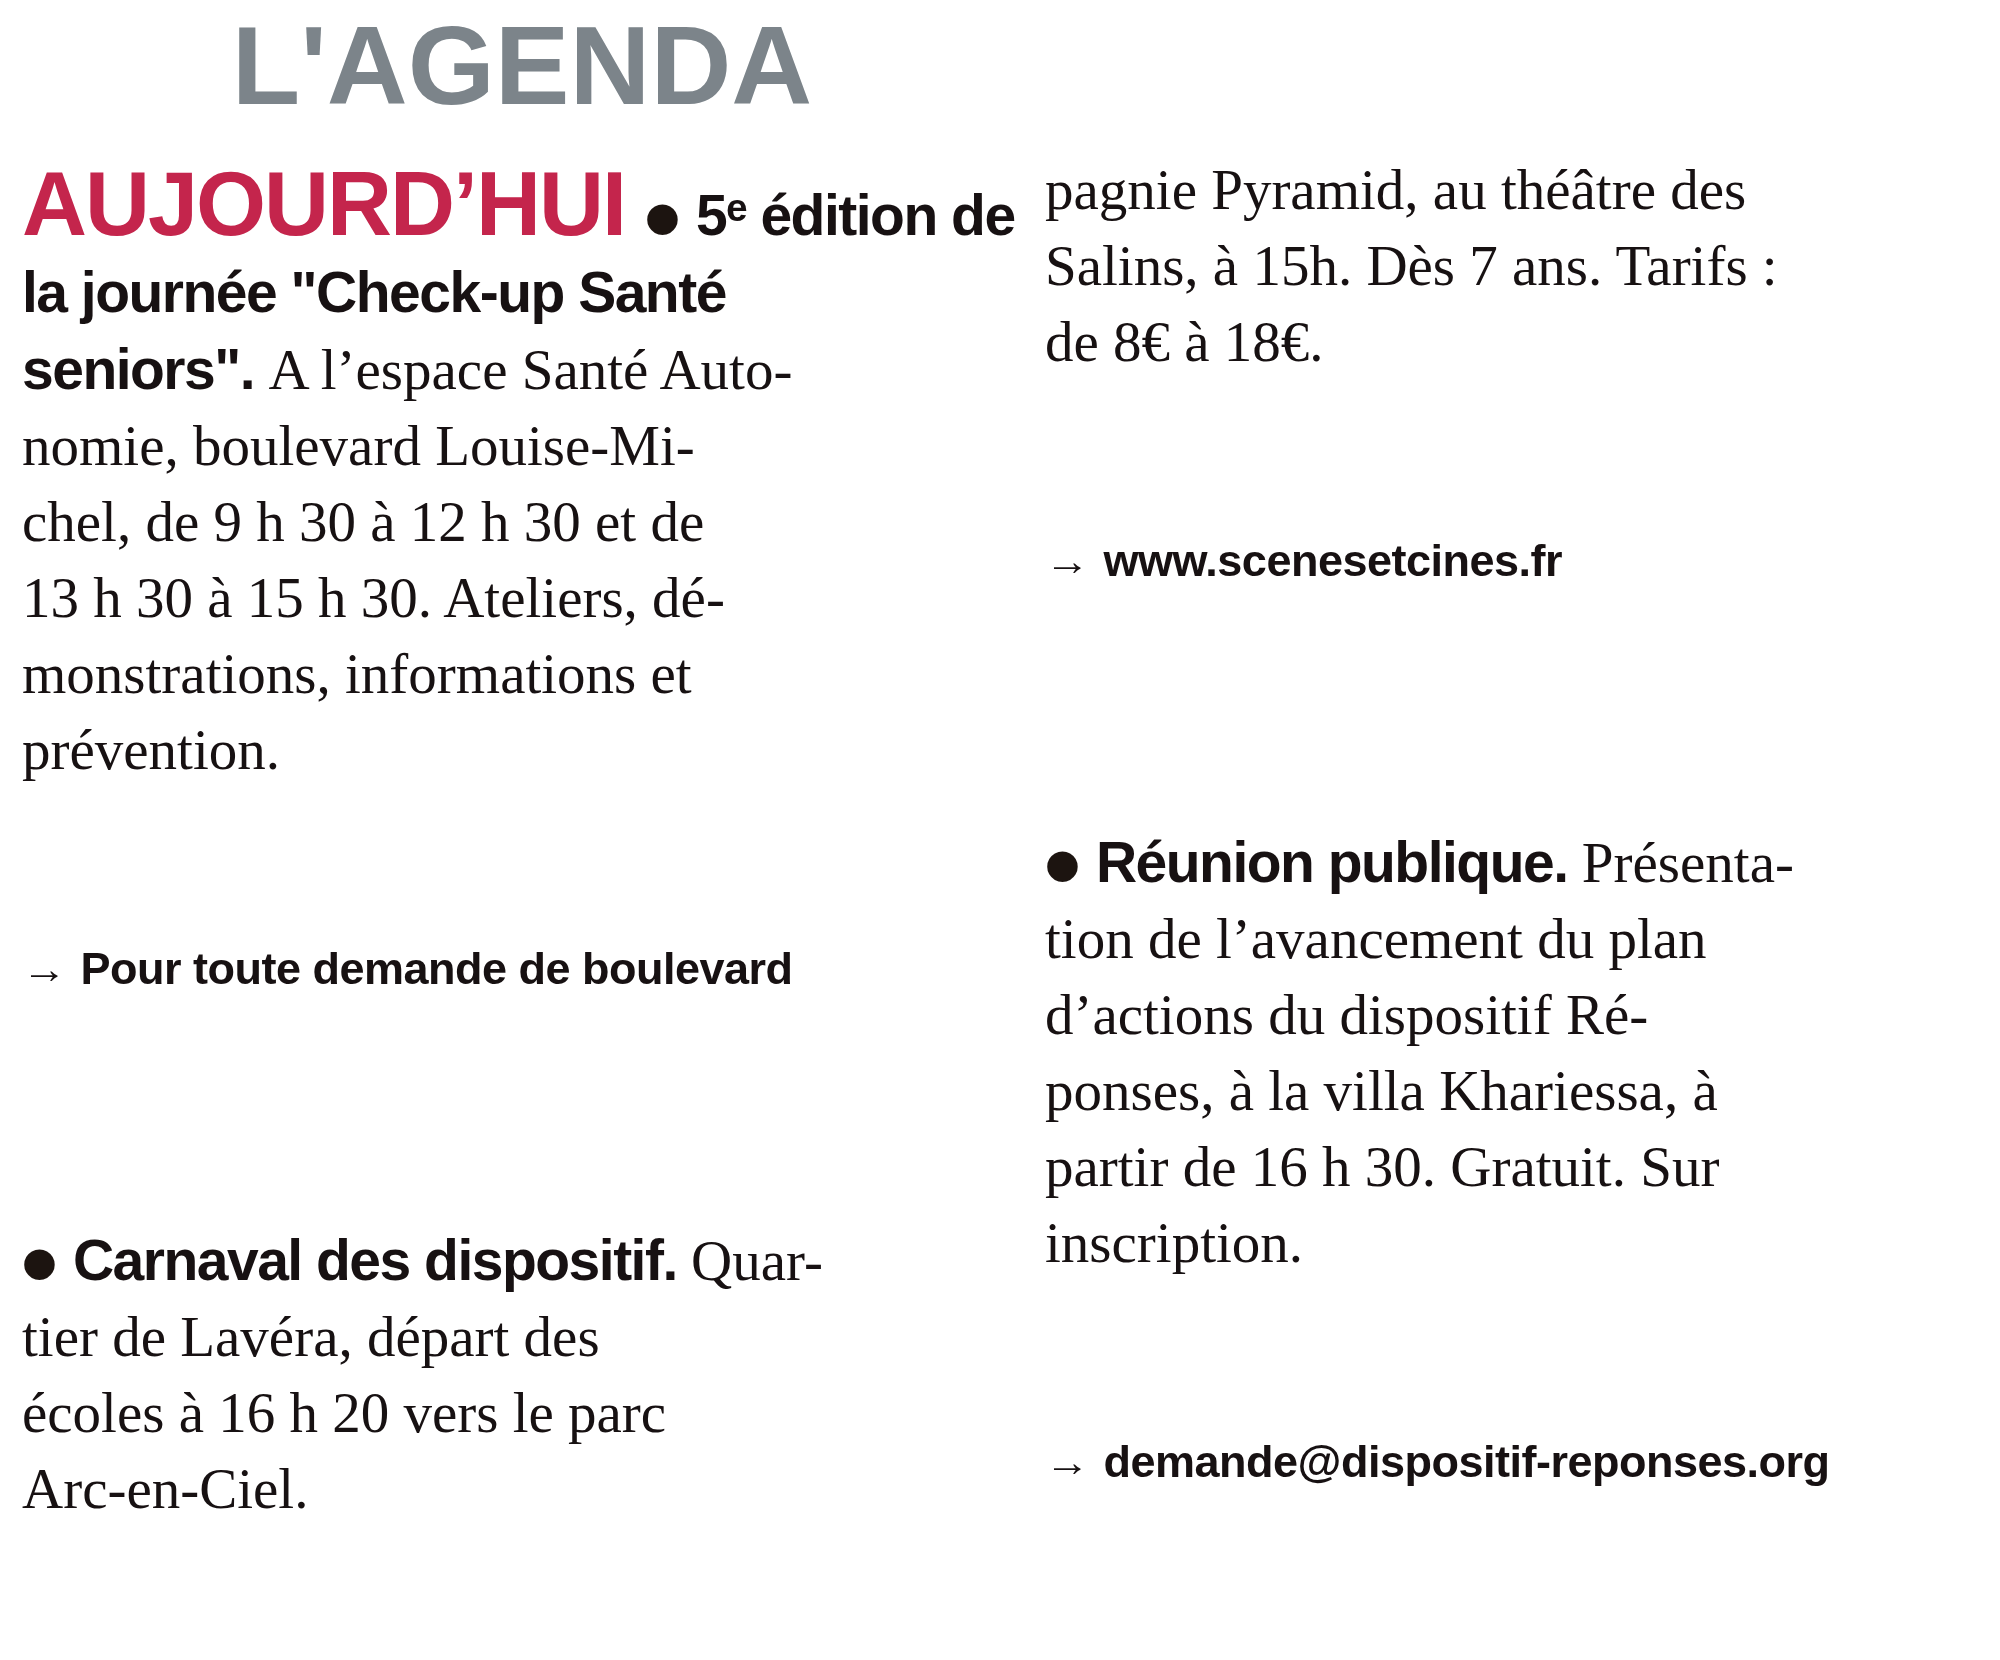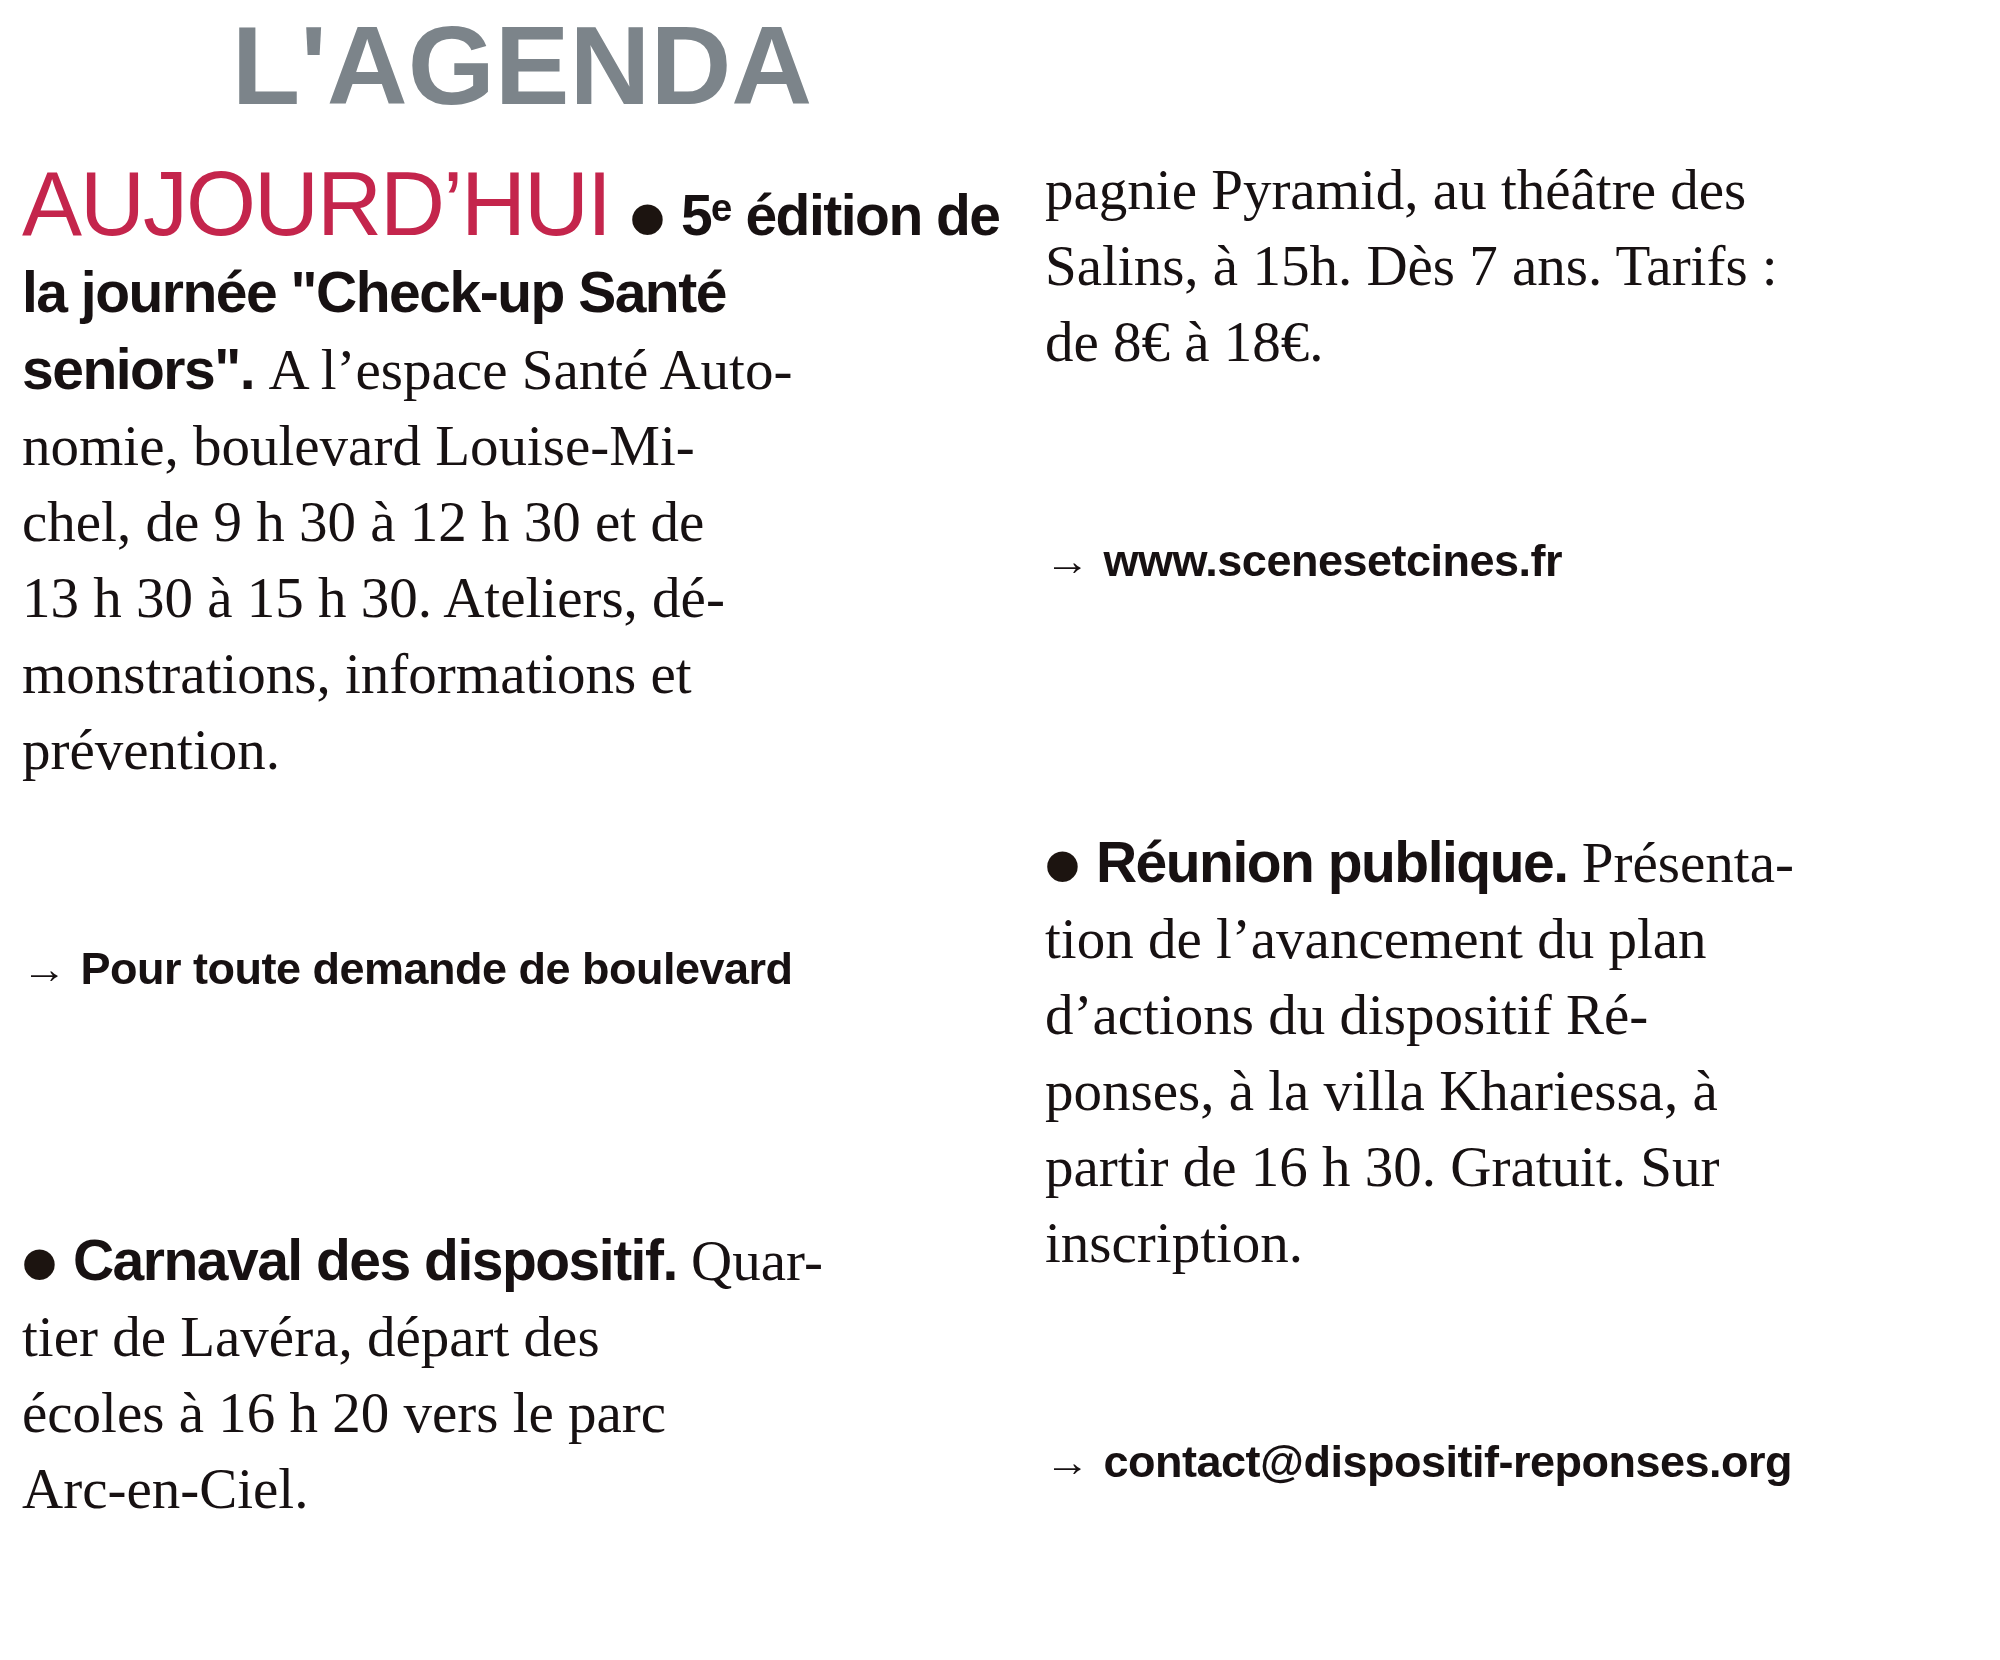--- a/index.html
+++ b/index.html
@@ -27,21 +27,21 @@
     text-align: center;
   }
   .entry {
     font-size: 57px;
     line-height: 76px;
     white-space: pre;
     letter-spacing: 0;
   }
   .section-inline {
     font-family: "Liberation Sans", sans-serif;
-    font-weight: normal;
+    font-weight: bold;
     font-size: 90px;
     line-height: 76px;
     letter-spacing: -2px;
     color: #c4254c;
     margin-right: 20px;
   }
   .bullet {
     font-family: "DejaVu Sans", sans-serif;
     font-size: 40px;
     line-height: 76px;
@@ -119,16 +119,16 @@
   </div>
 
   <p class="entry gap-reunion"><span class="bullet">●</span><span class="etitle">Réunion publique. </span><span class="ebody">Présenta-
 tion de l’avancement du plan
 d’actions du dispositif Ré-
 ponses, à la villa Khariessa, à
 partir de 16 h 30. Gratuit. Sur
 inscription.</span></p>
 
   <div class="contact">
-    <div class="cline"><span class="arrow">→</span><span>contact@dispositif-reponses.org</span></div>
+    <div class="cline"><span class="arrow">→</span><span>demande@dispositif-reponses.org</span></div>
   </div>
 
 </div>
 
 </body></html>

